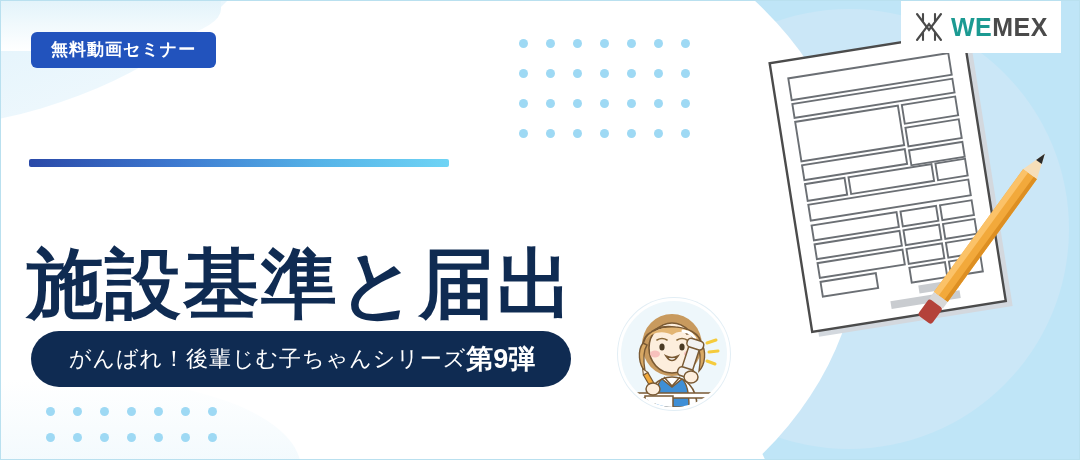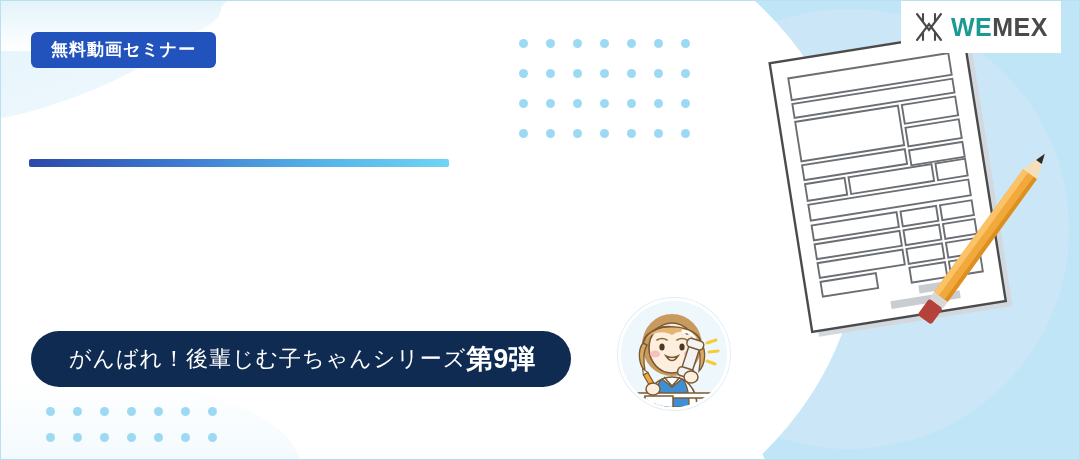--- a/index.html
+++ b/index.html
@@ -400,20 +400,21 @@
       <ellipse cx="32" cy="88" rx="7" ry="6" fill="#fdeedd" stroke="#7a5a34" stroke-width="1.5"></ellipse>
     </svg>
   </div>
 
   <div class="content">
 
     <div class="badge">無料動画セミナー</div>
 
     <div class="underline"></div>
 
+    <h1 class="headline">施設基準と届出</h1>
 
     <div class="series-pill">
       <span class="s-main">がんばれ！後輩じむ子ちゃんシリーズ</span>
       <span class="s-num">第9弾</span>
     </div>
 
 
     <div class="logo-box">
       <svg width="30" height="32" viewBox="0 0 30 32">
         <g fill="none" stroke-width="2.1" stroke-linecap="round">

